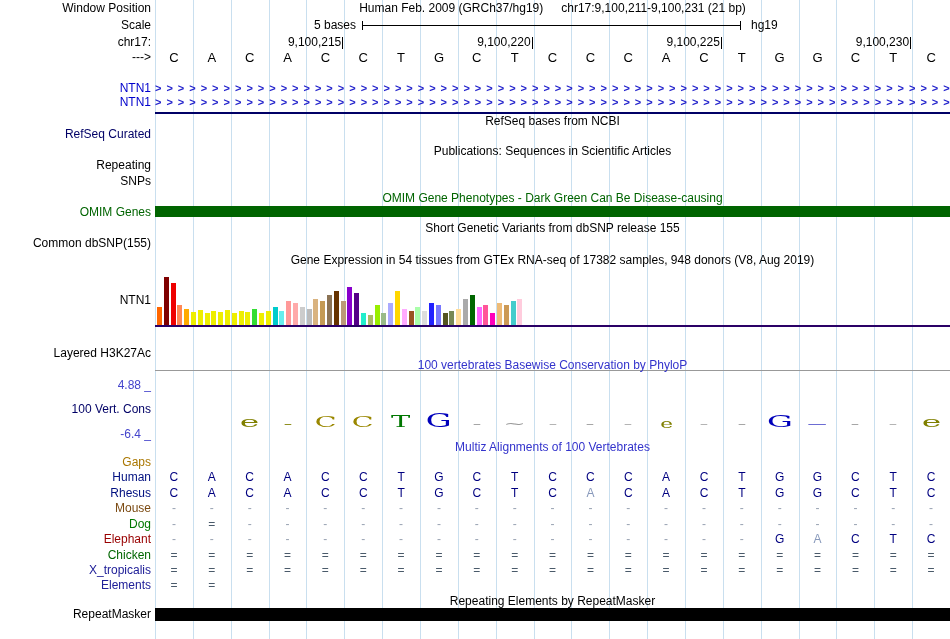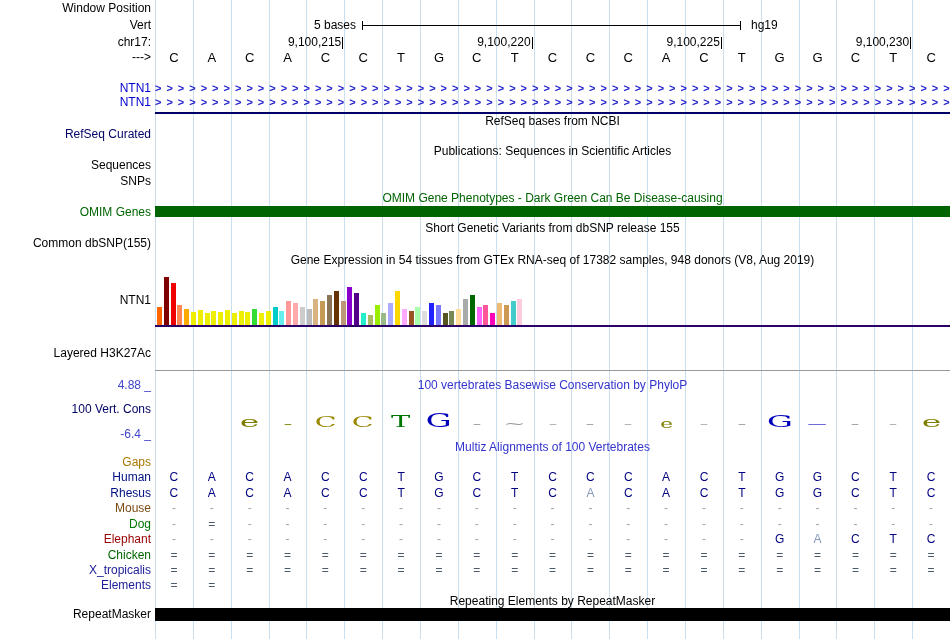--- a/index.html
+++ b/index.html
@@ -39,22 +39,25 @@
       <div style="position: absolute; top: 0px; bottom: 0px; width: 1px; left: 685px; background: rgb(201, 223, 239); z-index: 1;"></div>
       <div style="position: absolute; top: 0px; bottom: 0px; width: 1px; left: 722.857px; background: rgb(201, 223, 239); z-index: 1;"></div>
       <div style="position: absolute; top: 0px; bottom: 0px; width: 1px; left: 760.714px; background: rgb(201, 223, 239); z-index: 1;"></div>
       <div style="position: absolute; top: 0px; bottom: 0px; width: 1px; left: 798.571px; background: rgb(201, 223, 239); z-index: 1;"></div>
       <div style="position: absolute; top: 0px; bottom: 0px; width: 1px; left: 836.429px; background: rgb(201, 223, 239); z-index: 1;"></div>
       <div style="position: absolute; top: 0px; bottom: 0px; width: 1px; left: 874.286px; background: rgb(201, 223, 239); z-index: 1;"></div>
       <div style="position: absolute; top: 0px; bottom: 0px; width: 1px; left: 912.143px; background: rgb(201, 223, 239); z-index: 1;"></div>
     </div>
 
   <div class="side-label" style="top:2px">Window Position</div>
-
-  <div class="side-label" style="top:19px">Vert</div>
+  <div class="center-title" style="top:2px">
+    <span>Human Feb. 2009 (GRCh37/hg19)</span><span style="display:inline-block;width:18px"></span><span>chr17:9,100,211-9,100,231 (21 bp)</span>
+  </div>
+
+  <div class="side-label" style="top:19px">Scale</div>
   <div class="abs" style="top:19px;left:260px;width:96px;text-align:right">5 bases</div>
   <div class="hline" style="top:25px;left:362px;width:379px;height:1px"></div>
   <div class="hline" style="top:21px;left:362px;width:1px;height:9px"></div>
   <div class="hline" style="top:21px;left:740px;width:1px;height:9px"></div>
   <div class="abs" style="top:19px;left:751px">hg19</div>
 
   <div class="side-label" style="top:36px">chr17:</div>
   <div id="ruler-ticks">
       <div style="position: absolute; top: 36px; left: 253.286px; width: 90px; text-align: right; white-space: nowrap; z-index: 3;"><span>9,100,215</span><span class="tickbar"></span></div>
       <div style="position: absolute; top: 36px; left: 442.571px; width: 90px; text-align: right; white-space: nowrap; z-index: 3;"><span>9,100,220</span><span class="tickbar"></span></div>
@@ -90,21 +93,21 @@
   <div class="side-label" style="top:82px;color:#0000CC">NTN1</div>
   <div class="arrow-row" style="top:82px">&gt;&gt;&gt;&gt;&gt;&gt;&gt;&gt;&gt;&gt;&gt;&gt;&gt;&gt;&gt;&gt;&gt;&gt;&gt;&gt;&gt;&gt;&gt;&gt;&gt;&gt;&gt;&gt;&gt;&gt;&gt;&gt;&gt;&gt;&gt;&gt;&gt;&gt;&gt;&gt;&gt;&gt;&gt;&gt;&gt;&gt;&gt;&gt;&gt;&gt;&gt;&gt;&gt;&gt;&gt;&gt;&gt;&gt;&gt;&gt;&gt;&gt;&gt;&gt;&gt;&gt;&gt;&gt;&gt;&gt;&gt;&gt;&gt;&gt;&gt;&gt;&gt;&gt;&gt;&gt;</div>
   <div class="side-label" style="top:96px;color:#0000CC">NTN1</div>
   <div class="arrow-row" style="top:96px">&gt;&gt;&gt;&gt;&gt;&gt;&gt;&gt;&gt;&gt;&gt;&gt;&gt;&gt;&gt;&gt;&gt;&gt;&gt;&gt;&gt;&gt;&gt;&gt;&gt;&gt;&gt;&gt;&gt;&gt;&gt;&gt;&gt;&gt;&gt;&gt;&gt;&gt;&gt;&gt;&gt;&gt;&gt;&gt;&gt;&gt;&gt;&gt;&gt;&gt;&gt;&gt;&gt;&gt;&gt;&gt;&gt;&gt;&gt;&gt;&gt;&gt;&gt;&gt;&gt;&gt;&gt;&gt;&gt;&gt;&gt;&gt;&gt;&gt;&gt;&gt;&gt;&gt;&gt;&gt;</div>
   <div class="hline" style="top:112px;left:155px;width:795px;height:2px;background:#000066"></div>
 
   <div class="center-title" style="top:115px">RefSeq bases from NCBI</div>
   <div class="side-label" style="top:128px;color:#000066">RefSeq Curated</div>
 
   <div class="center-title" style="top:145px">Publications: Sequences in Scientific Articles</div>
-  <div class="side-label" style="top:159px">Sequences</div>
+  <div class="side-label" style="top:159px">Repeating</div>
   <div class="side-label" style="top:175px">SNPs</div>
 
   <div class="center-title" style="top:192px;color:#006400">OMIM Gene Phenotypes - Dark Green Can Be Disease-causing</div>
   <div class="side-label" style="top:206px;color:#006400">OMIM Genes</div>
   <div class="hline" style="top:206px;left:155px;width:795px;height:11px;background:#006400"></div>
 
   <div class="center-title" style="top:222px">Short Genetic Variants from dbSNP release 155</div>
   <div class="side-label" style="top:237px">Common dbSNP(155)</div>
 
   <div class="center-title" style="top:254px">Gene Expression in 54 tissues from GTEx RNA-seq of 17382 samples, 948 donors (V8, Aug 2019)</div>
@@ -164,21 +167,21 @@
       <div style="position: absolute; left: 503.8px; top: 305px; width: 5px; height: 20px; background: rgb(204, 153, 85); z-index: 2;"></div>
       <div style="position: absolute; left: 510.6px; top: 301px; width: 5px; height: 24px; background: rgb(68, 204, 204); z-index: 2;"></div>
       <div style="position: absolute; left: 517.4px; top: 299px; width: 5px; height: 26px; background: rgb(255, 204, 221); z-index: 2;"></div>
     </div>
   <div class="hline" style="top:325px;left:155px;width:795px;height:2px;background:#2A0066"></div>
 
   <div class="side-label" style="top:347px">Layered H3K27Ac</div>
   <div class="hline" style="top:370px;left:155px;width:795px;height:1px;background:#999999"></div>
 
   <div class="side-label" style="top:379px;color:#4444CC">4.88 _</div>
-  <div class="center-title" style="top:379px;color:#3333CC">100 vertebrates Basewise Conservation by PhyloP</div>
+  <div class="center-title" style="top:359px;color:#3333CC">100 vertebrates Basewise Conservation by PhyloP</div>
   <div class="side-label" style="top:403px;color:#000066">100 Vert. Cons</div>
   <div class="side-label" style="top:428px;color:#4444CC">-6.4 _</div>
   <div id="phylop-glyphs">
       <div style="position: absolute; left: 230.714px; width: 37.8571px; top: 415px; text-align: center; line-height: 15px; z-index: 2;"><span style="display: inline-block; font-size: 15px; color: rgb(128, 128, 0); transform: scaleX(2.2); font-family: &quot;DejaVu Serif&quot;, serif;">e</span></div>
       <div style="position: absolute; left: 268.571px; width: 37.8571px; top: 419px; text-align: center; line-height: 11px; z-index: 2;"><span style="display: inline-block; font-size: 11px; color: rgb(128, 128, 0); transform: scaleX(2.4); font-family: &quot;DejaVu Serif&quot;, serif;">-</span></div>
       <div style="position: absolute; left: 306.429px; width: 37.8571px; top: 415px; text-align: center; line-height: 15px; z-index: 2;"><span style="display: inline-block; font-size: 15px; color: rgb(154, 135, 0); transform: scaleX(1.9); font-family: &quot;DejaVu Serif&quot;, serif;">C</span></div>
       <div style="position: absolute; left: 344.286px; width: 37.8571px; top: 415px; text-align: center; line-height: 15px; z-index: 2;"><span style="display: inline-block; font-size: 15px; color: rgb(154, 135, 0); transform: scaleX(1.9); font-family: &quot;DejaVu Serif&quot;, serif;">C</span></div>
       <div style="position: absolute; left: 382.143px; width: 37.8571px; top: 413px; text-align: center; line-height: 17px; z-index: 2;"><span style="display: inline-block; font-size: 17px; color: rgb(0, 119, 0); transform: scaleX(1.7); font-family: &quot;DejaVu Serif&quot;, serif;">T</span></div>
       <div style="position: absolute; left: 420px; width: 37.8571px; top: 411px; text-align: center; line-height: 19px; z-index: 2;"><span style="display: inline-block; font-size: 19px; color: rgb(0, 0, 187); transform: scaleX(1.7); font-family: &quot;DejaVu Serif&quot;, serif;">G</span></div>
       <div style="position: absolute; left: 457.857px; width: 37.8571px; top: 419px; text-align: center; line-height: 11px; z-index: 2;"><span style="display: inline-block; font-size: 11px; color: rgb(153, 153, 153); transform: scaleX(2.4); font-family: &quot;DejaVu Serif&quot;, serif;">-</span></div>

